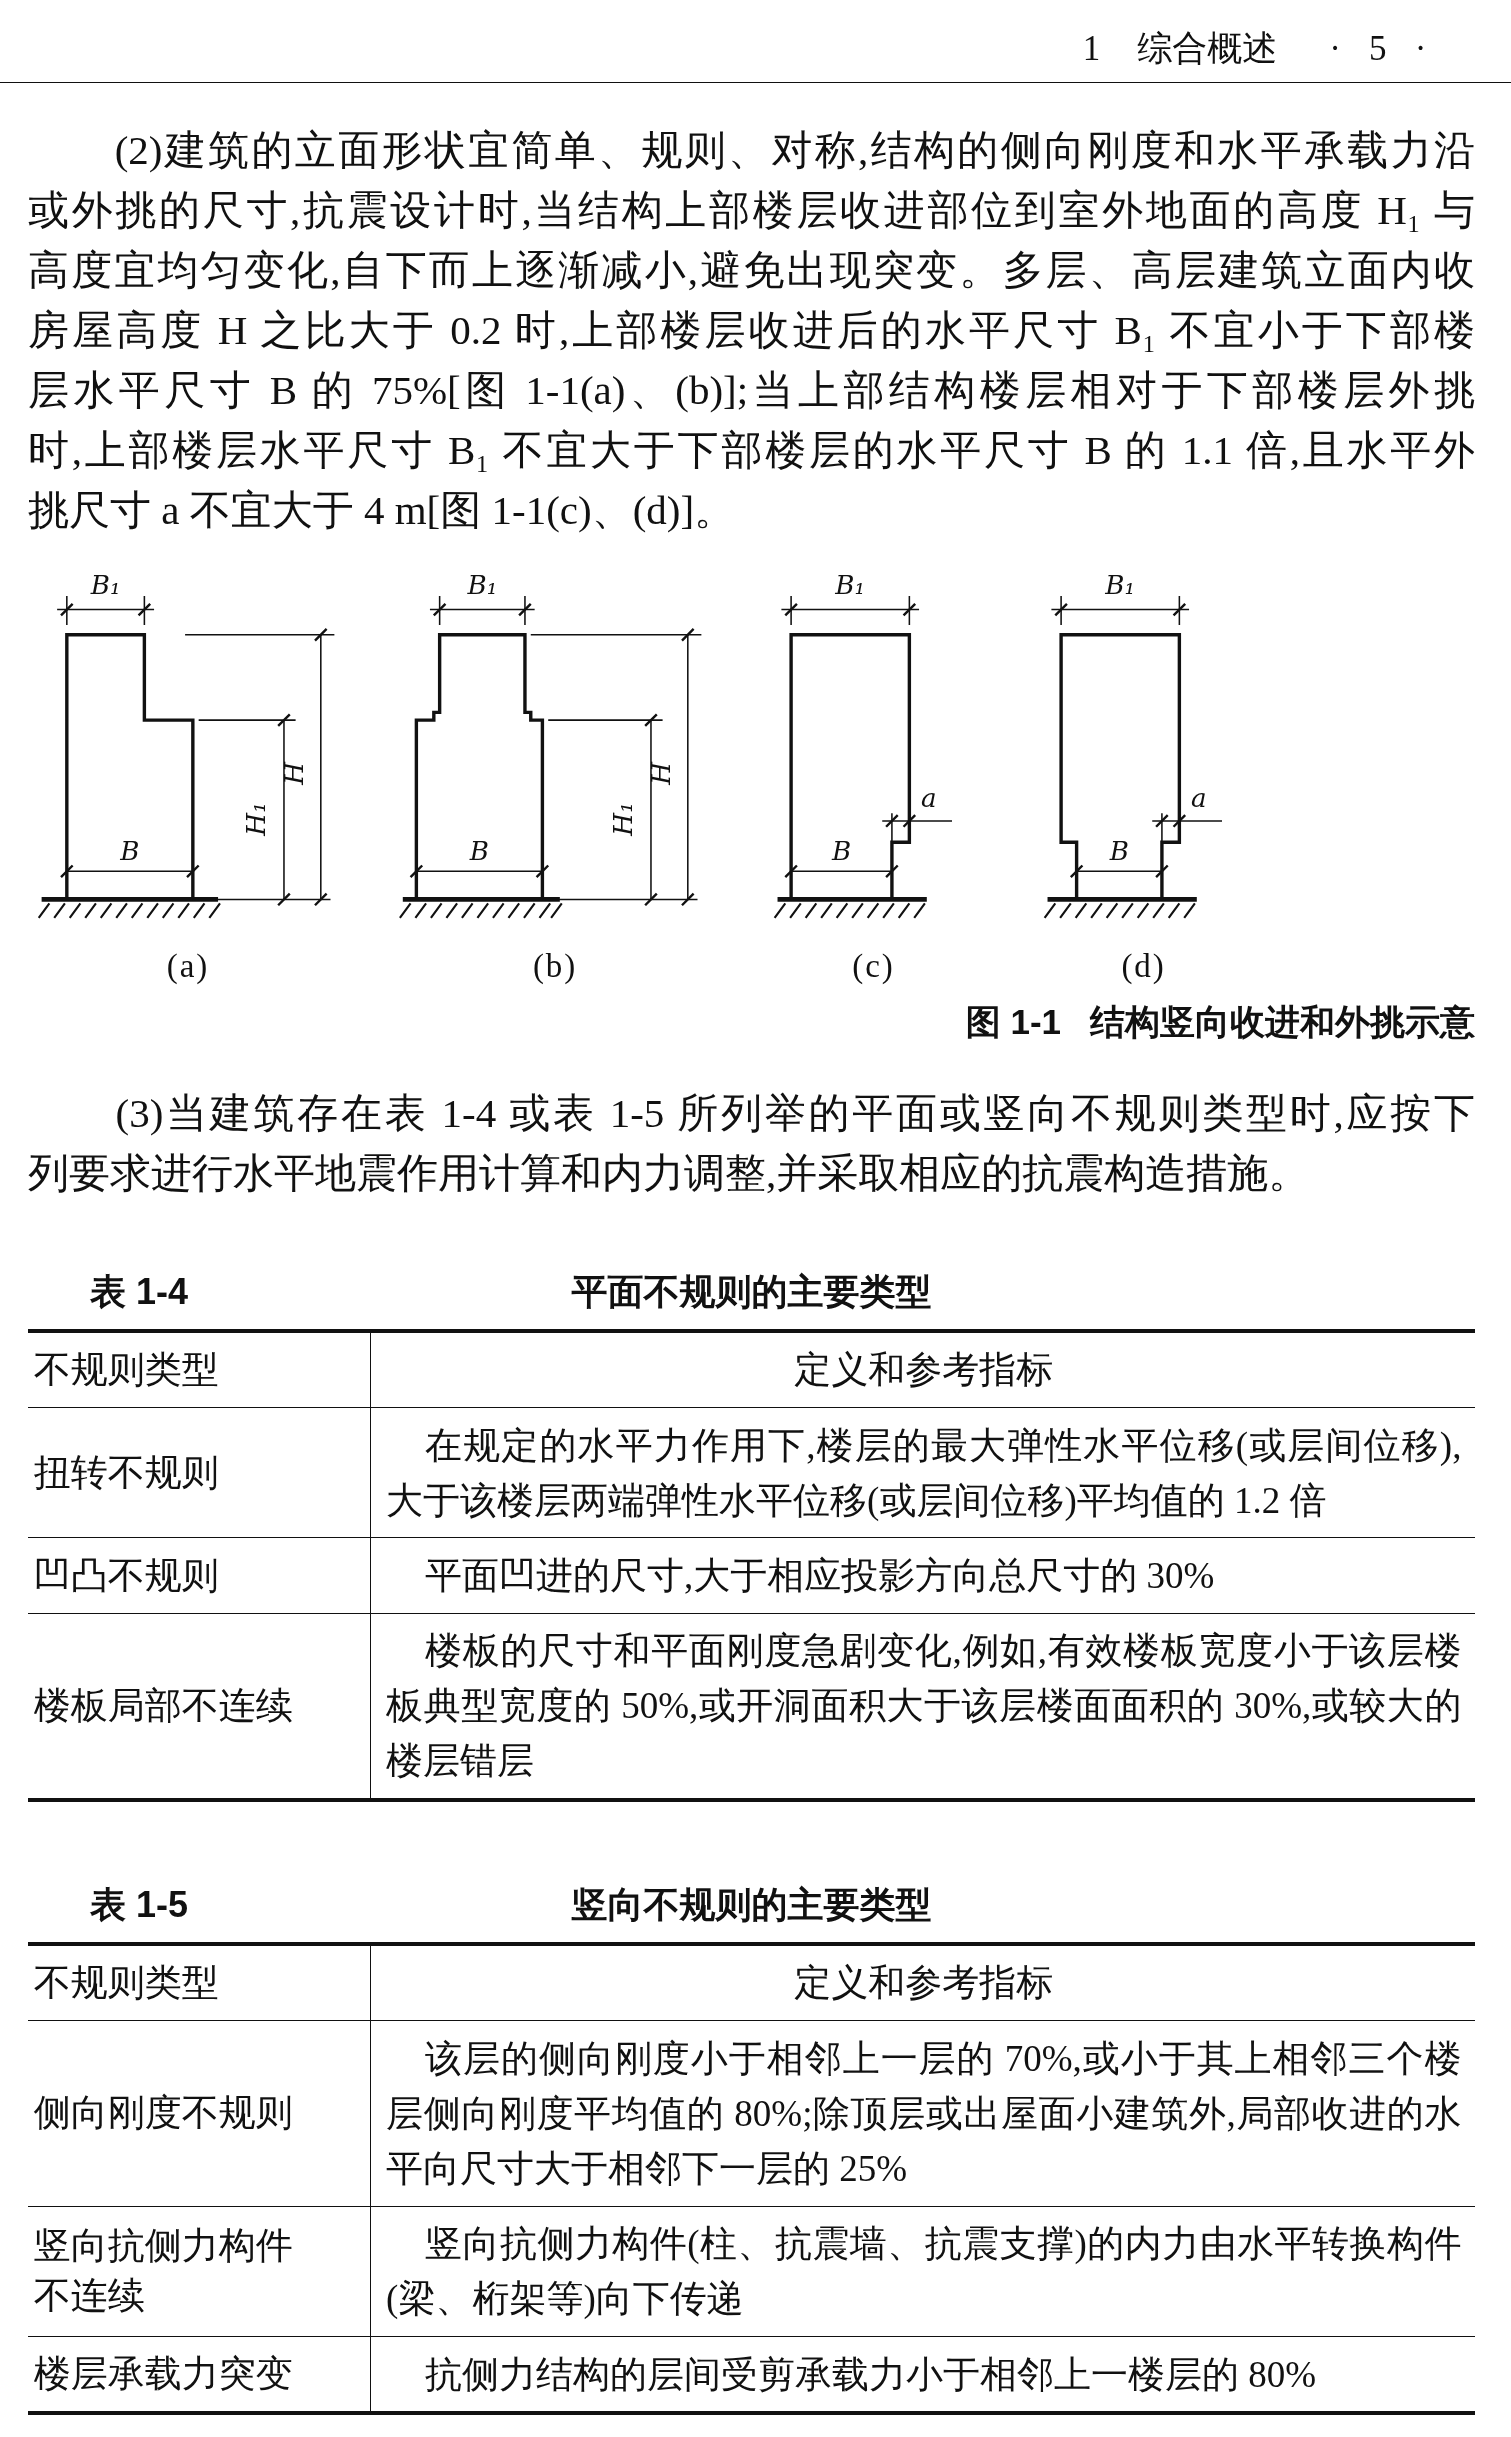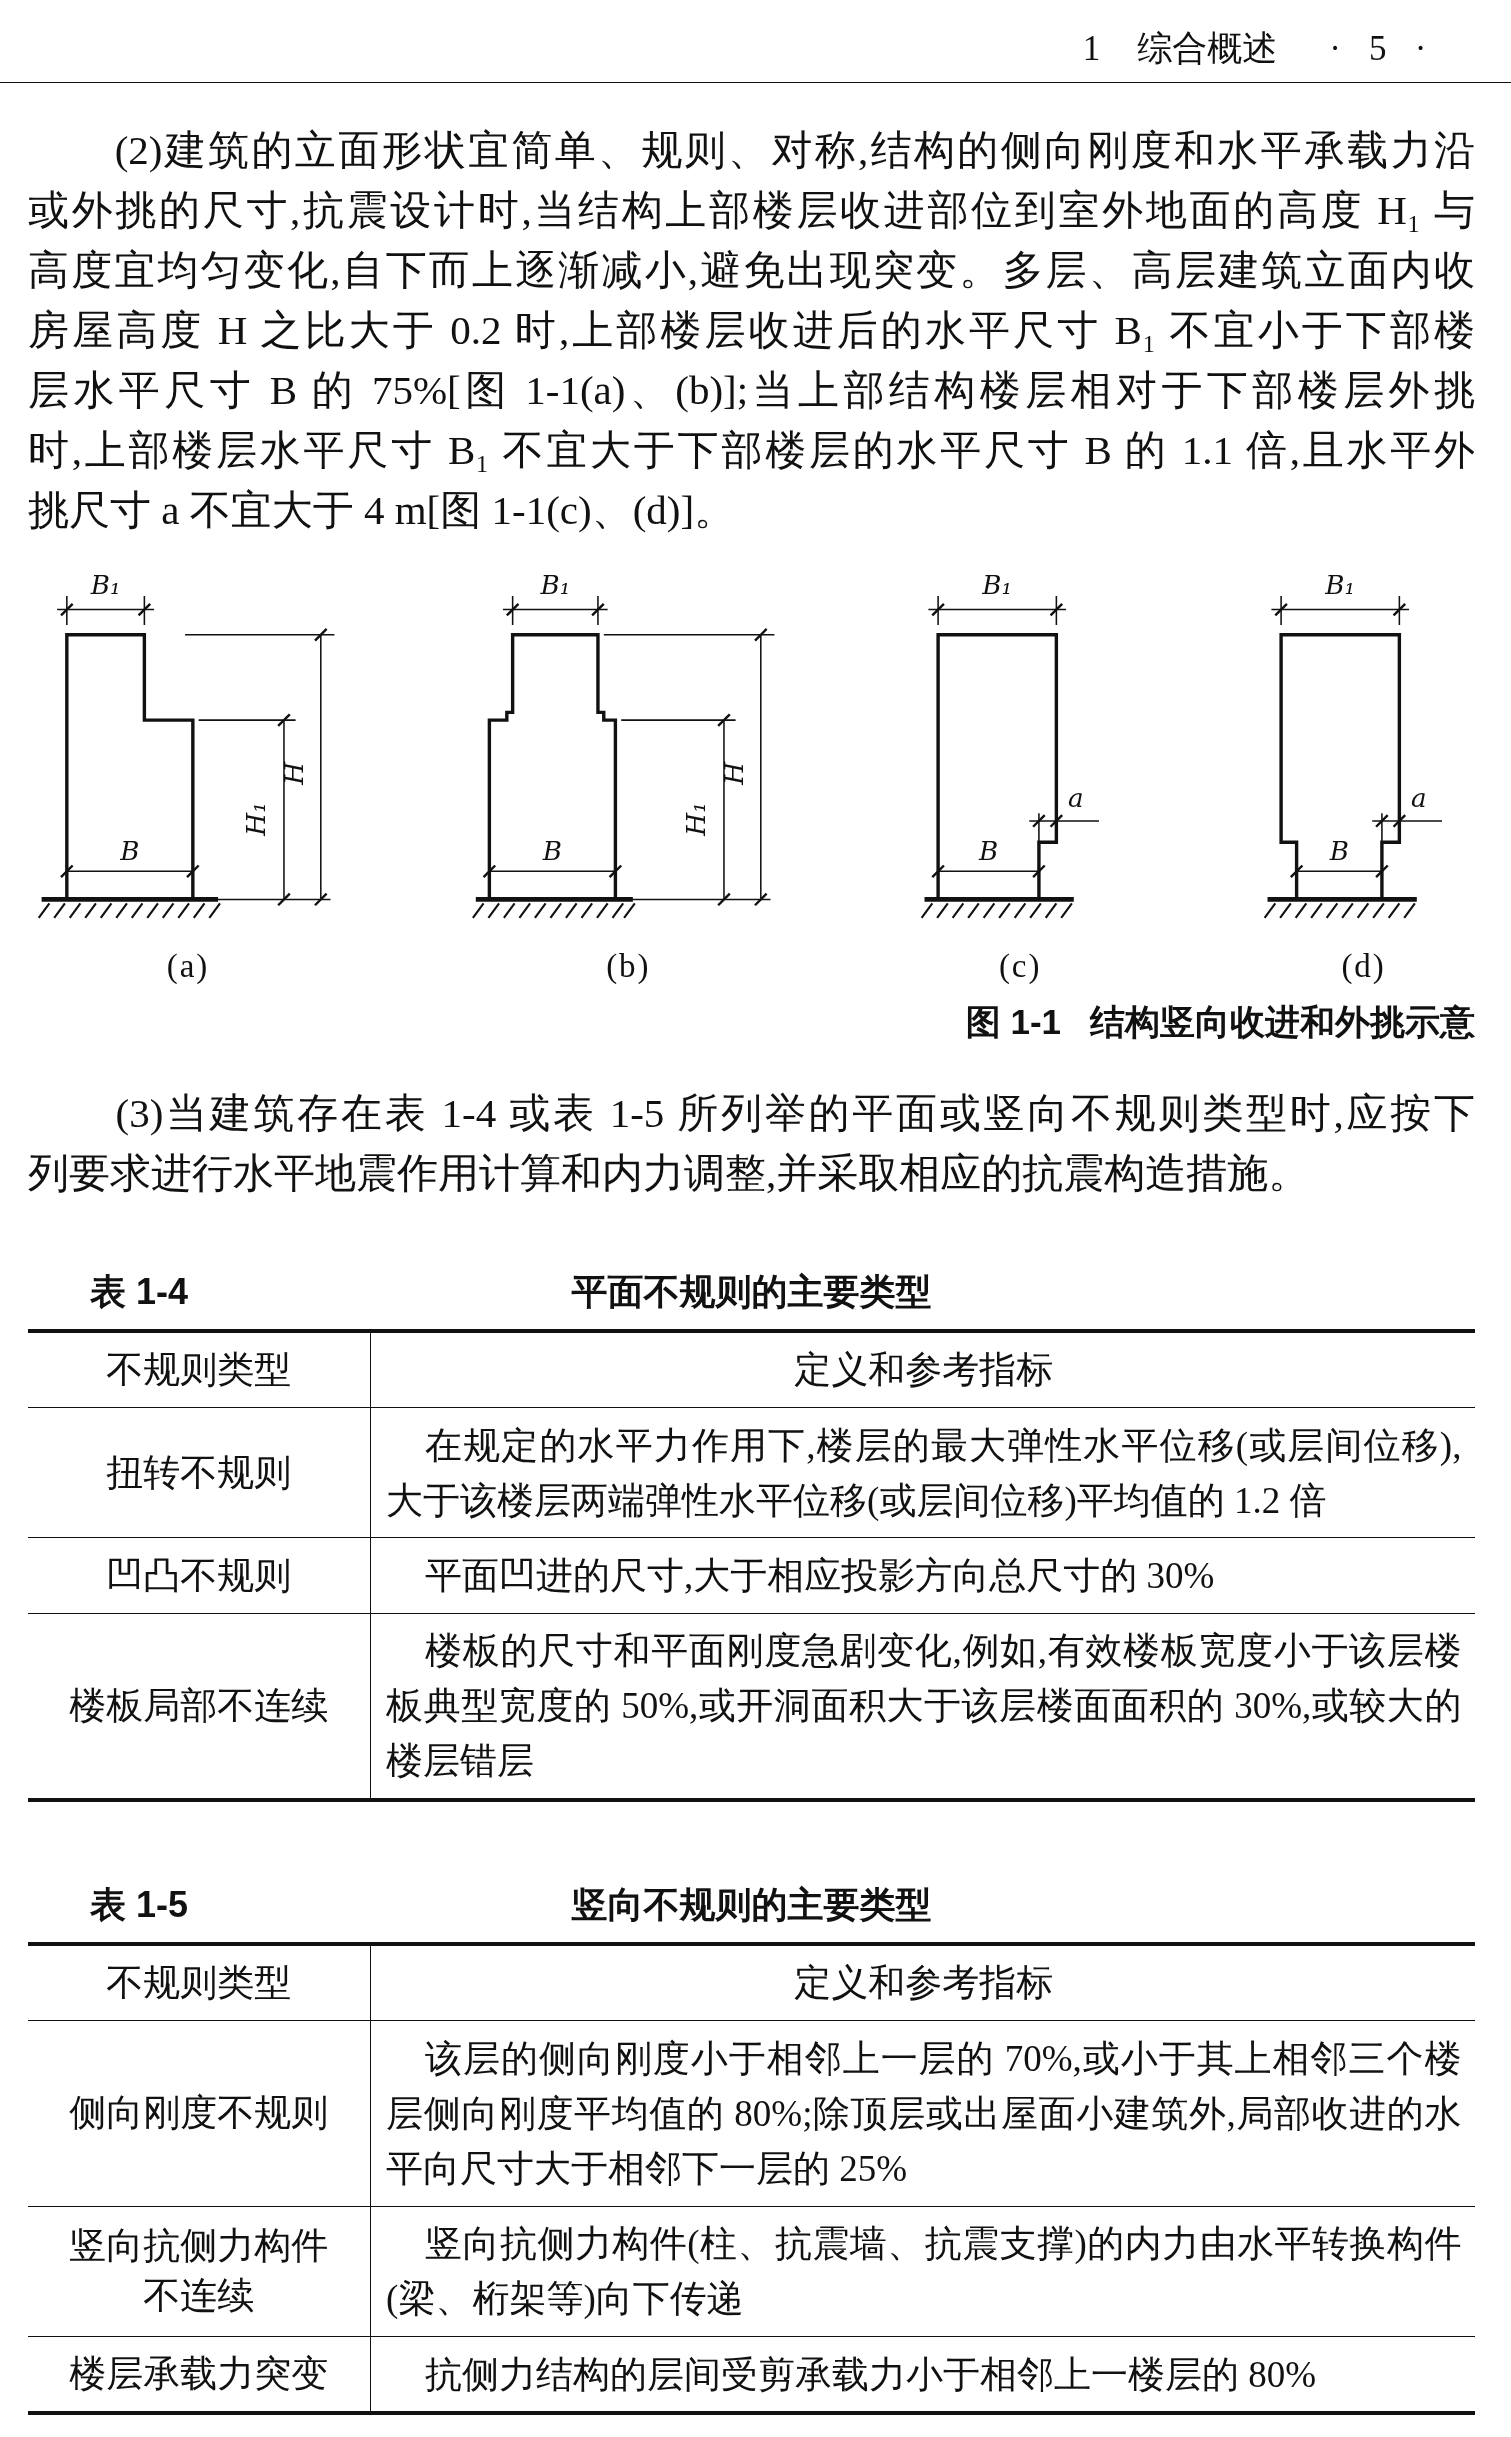--- a/index.html
+++ b/index.html
@@ -20,40 +20,40 @@
   
   .content{padding:0 37px 0 28px;}
   .para{margin-top:37px;}
   .tline{
     font-size:41px;line-height:60px;
     text-align:justify;text-align-last:justify;
     white-space:nowrap;
   }
   .tline.fin{text-align-last:left;}
   
-  .diagrams{margin-top:25px;display:flex;justify-content:space-between;align-items:flex-start;gap:47px;}
+  .diagrams{margin-top:25px;display:flex;justify-content:flex-start;align-items:flex-start;gap:47px;}
   .diagrams figure{margin:0;padding:0;}
   .sublabel{text-align:center;font-size:33px;margin-top:3.9px;letter-spacing:1.9px;}
   svg{display:block;}
   svg text{fill:#111;stroke:none;font-family:"DejaVu Serif","Liberation Serif",serif;}
   .dimtxt{font-size:27px;font-style:italic;}
   .fig-caption{margin-top:13.6px;text-align:right;
     font-family:"Liberation Sans",sans-serif;font-weight:bold;font-size:35px;}
   .fig-caption .lbl{margin-right:29px;}
   
   .tbl-cap{position:relative;height:50px;
     font-family:"Liberation Sans",sans-serif;font-weight:bold;font-size:36px;line-height:50px;}
   .tbl-cap .tlabel{position:absolute;left:62px;top:0;}
   .tbl-cap .ttitle{display:block;text-align:center;}
   .cap-t4{margin-top:64px;margin-bottom:11.6px;}
   .cap-t5{margin-top:78px;margin-bottom:11.6px;}
   table.rule{width:100%;border-collapse:collapse;
     border-top:4.9px solid #111;border-bottom:4.9px solid #111;font-size:37px;}
   table.rule td{vertical-align:middle;}
-  td.c1{width:330px;text-align:center;border-right:1.9px solid #111;
+  td.c1{width:330px;border-right:1.9px solid #111;
         white-space:pre-line;line-height:50px;padding:5.8px 5.8px;}
   td.c2{padding:9.7px 13.6px 9.7px 15.5px;text-indent:39px;text-align:justify;line-height:55px;}
   td.c2h{text-align:center;text-indent:0;}
   tr.rline td{border-top:1.9px solid #111;}
 </style>
 </head>
 <body>
 
 <div class="page">
 

